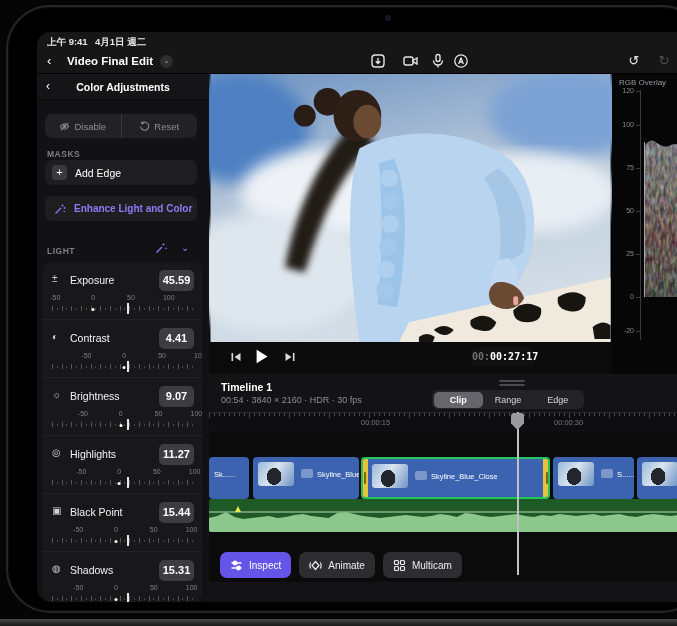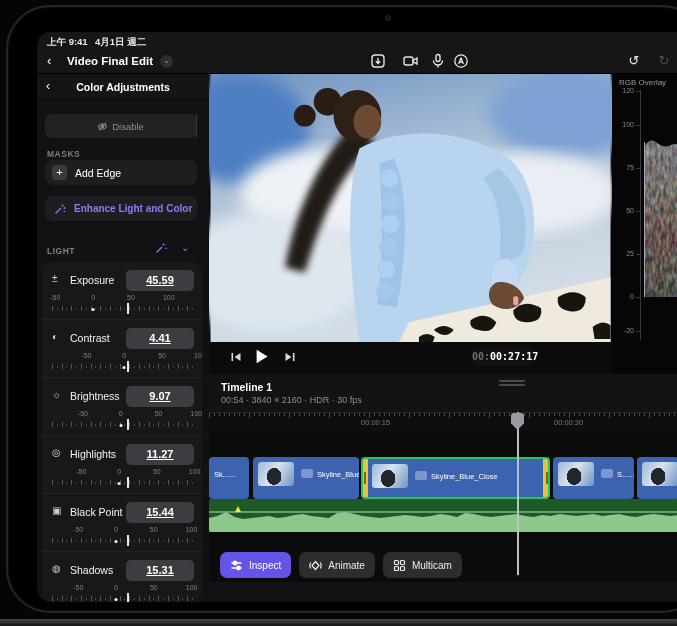--- a/index.html
+++ b/index.html
@@ -60,22 +60,22 @@
   #light-label { top:172px; }
   #light-wand { position:absolute; left:118px; top:168px; width:12px; height:12px; }
   #light-chevron { position:absolute; left:144px; top:168px; color:#8b7cf6; font-size:10px; }
 
   #light-card { position:absolute; left:5px; top:188px; width:160px; height:340px;
     background:#18181a; border-radius:9px; overflow:hidden; }
   .slider-row { position:relative; height:58px; border-bottom:1px solid #232326; }
   .slider-head { position:absolute; left:10px; top:8px; right:8px; height:22px; }
   .slider-icon { position:absolute; left:0; top:3px; color:#cfcfd4; font-size:10px; }
   .slider-name { position:absolute; left:18px; top:4px; font-size:10.5px; color:#f2f2f4; }
-  .slider-value { position:absolute; right:0; top:0; width:68px; height:21px; background:#3d3d41;
-    border-radius:5px; color:#fff; font-size:11px; font-weight:bold; text-align:center; line-height:21px;text-decoration:underline; }
+  .slider-value { position:absolute; right:0; top:0; width:35px; height:21px; background:#3d3d41;
+    border-radius:5px; color:#fff; font-size:11px; font-weight:bold; text-align:center; line-height:21px; }
   .ruler { position:absolute; left:10px; right:10px; top:32px; height:22px; }
   .ruler-label { position:absolute; top:0; font-size:7px; color:#808086; transform:translateX(-50%); }
   .tick { position:absolute; top:12px; width:1px; height:5px; background:#55555a; }
   .tick.dotted { height:2px; top:14px; border-radius:50%; }
   .zero-dot { position:absolute; top:14px; width:3px; height:3px; border-radius:50%; background:#fff;
     transform:translateX(-50%); }
   .marker { position:absolute; top:9px; width:2px; height:11px; background:#e8e8ea; transform:translateX(-50%); }
 
   
   #viewer { position:absolute; left:172px; top:42px; width:403px; height:268px; background:#000; overflow:hidden; }
@@ -185,20 +185,27 @@
       </div>
       <div id="seg">
         <div class="seg-half">
           <svg viewBox="0 0 12 12" fill="none" stroke="#8e8e93" stroke-width="1.1">
             <path d="M1.5 6c1.3-2 2.8-3 4.5-3s3.2 1 4.5 3c-1.3 2-2.8 3-4.5 3S2.8 8 1.5 6z"></path>
               <circle cx="6" cy="6" r="1.4"></circle>
               <path d="M2 10 10 2"></path>
             </svg>
           <span>Disable</span>
         </div>
+        <div class="seg-half">
+          <svg viewBox="0 0 12 12" fill="none" stroke="#8e8e93" stroke-width="1.1">
+            <path d="M3 2.6A4.4 4.4 0 1 1 1.8 6"></path>
+              <path d="M3 .8v2.2h2.2"></path>
+            </svg>
+          <span>Reset</span>
+        </div>
       </div>
       <div id="masks-label">MASKS</div>
       <div id="addmask-row">
         <div id="plus-box">+</div>
         <span id="addmask-label">Add Edge</span>
       </div>
       <div id="enhance-row">
         <svg viewBox="0 0 12 12">
           <path d="M1.5 10.5 7 5" stroke="#8b7cf6" stroke-width="1.3"></path>
           <path d="M8.5 1.5v2M7.5 2.5h2M10 5l.5 1 .5-1-.5-1zM9.5 8.5h1.6" stroke="#8b7cf6" stroke-width="1"></path>
@@ -591,20 +598,25 @@
         <div class="scope-tick-label" style="left: 2px; top: 219px;">0</div>
         <div class="scope-tick" style="top: 223px;"></div>
         <div class="scope-tick-label" style="left: 2px; top: 253.4px;">-20</div>
         <div class="scope-tick" style="top: 257.4px;"></div>
       </div>
 
     <div id="timeline">
       <div id="tl-title">Timeline 1</div>
       <div id="tl-meta">00:54 · 3840 × 2160 · HDR · 30 fps</div>
       <div id="tl-grabber"></div>
+      <div id="tl-modes">
+          <div class="mode-btn active">Clip</div>
+          <div class="mode-btn">Range</div>
+          <div class="mode-btn">Edge</div>
+        </div>
 
       <div id="tl-ruler">
           <div class="tl-tick" style="left: 0px; height: 5px;"></div>
           <div class="tl-tick" style="left: 5px;"></div>
           <div class="tl-tick" style="left: 10px;"></div>
           <div class="tl-tick" style="left: 15px;"></div>
           <div class="tl-tick" style="left: 20px;"></div>
           <div class="tl-tick" style="left: 25px;"></div>
           <div class="tl-tick" style="left: 30px;"></div>
           <div class="tl-tick" style="left: 35px;"></div>

